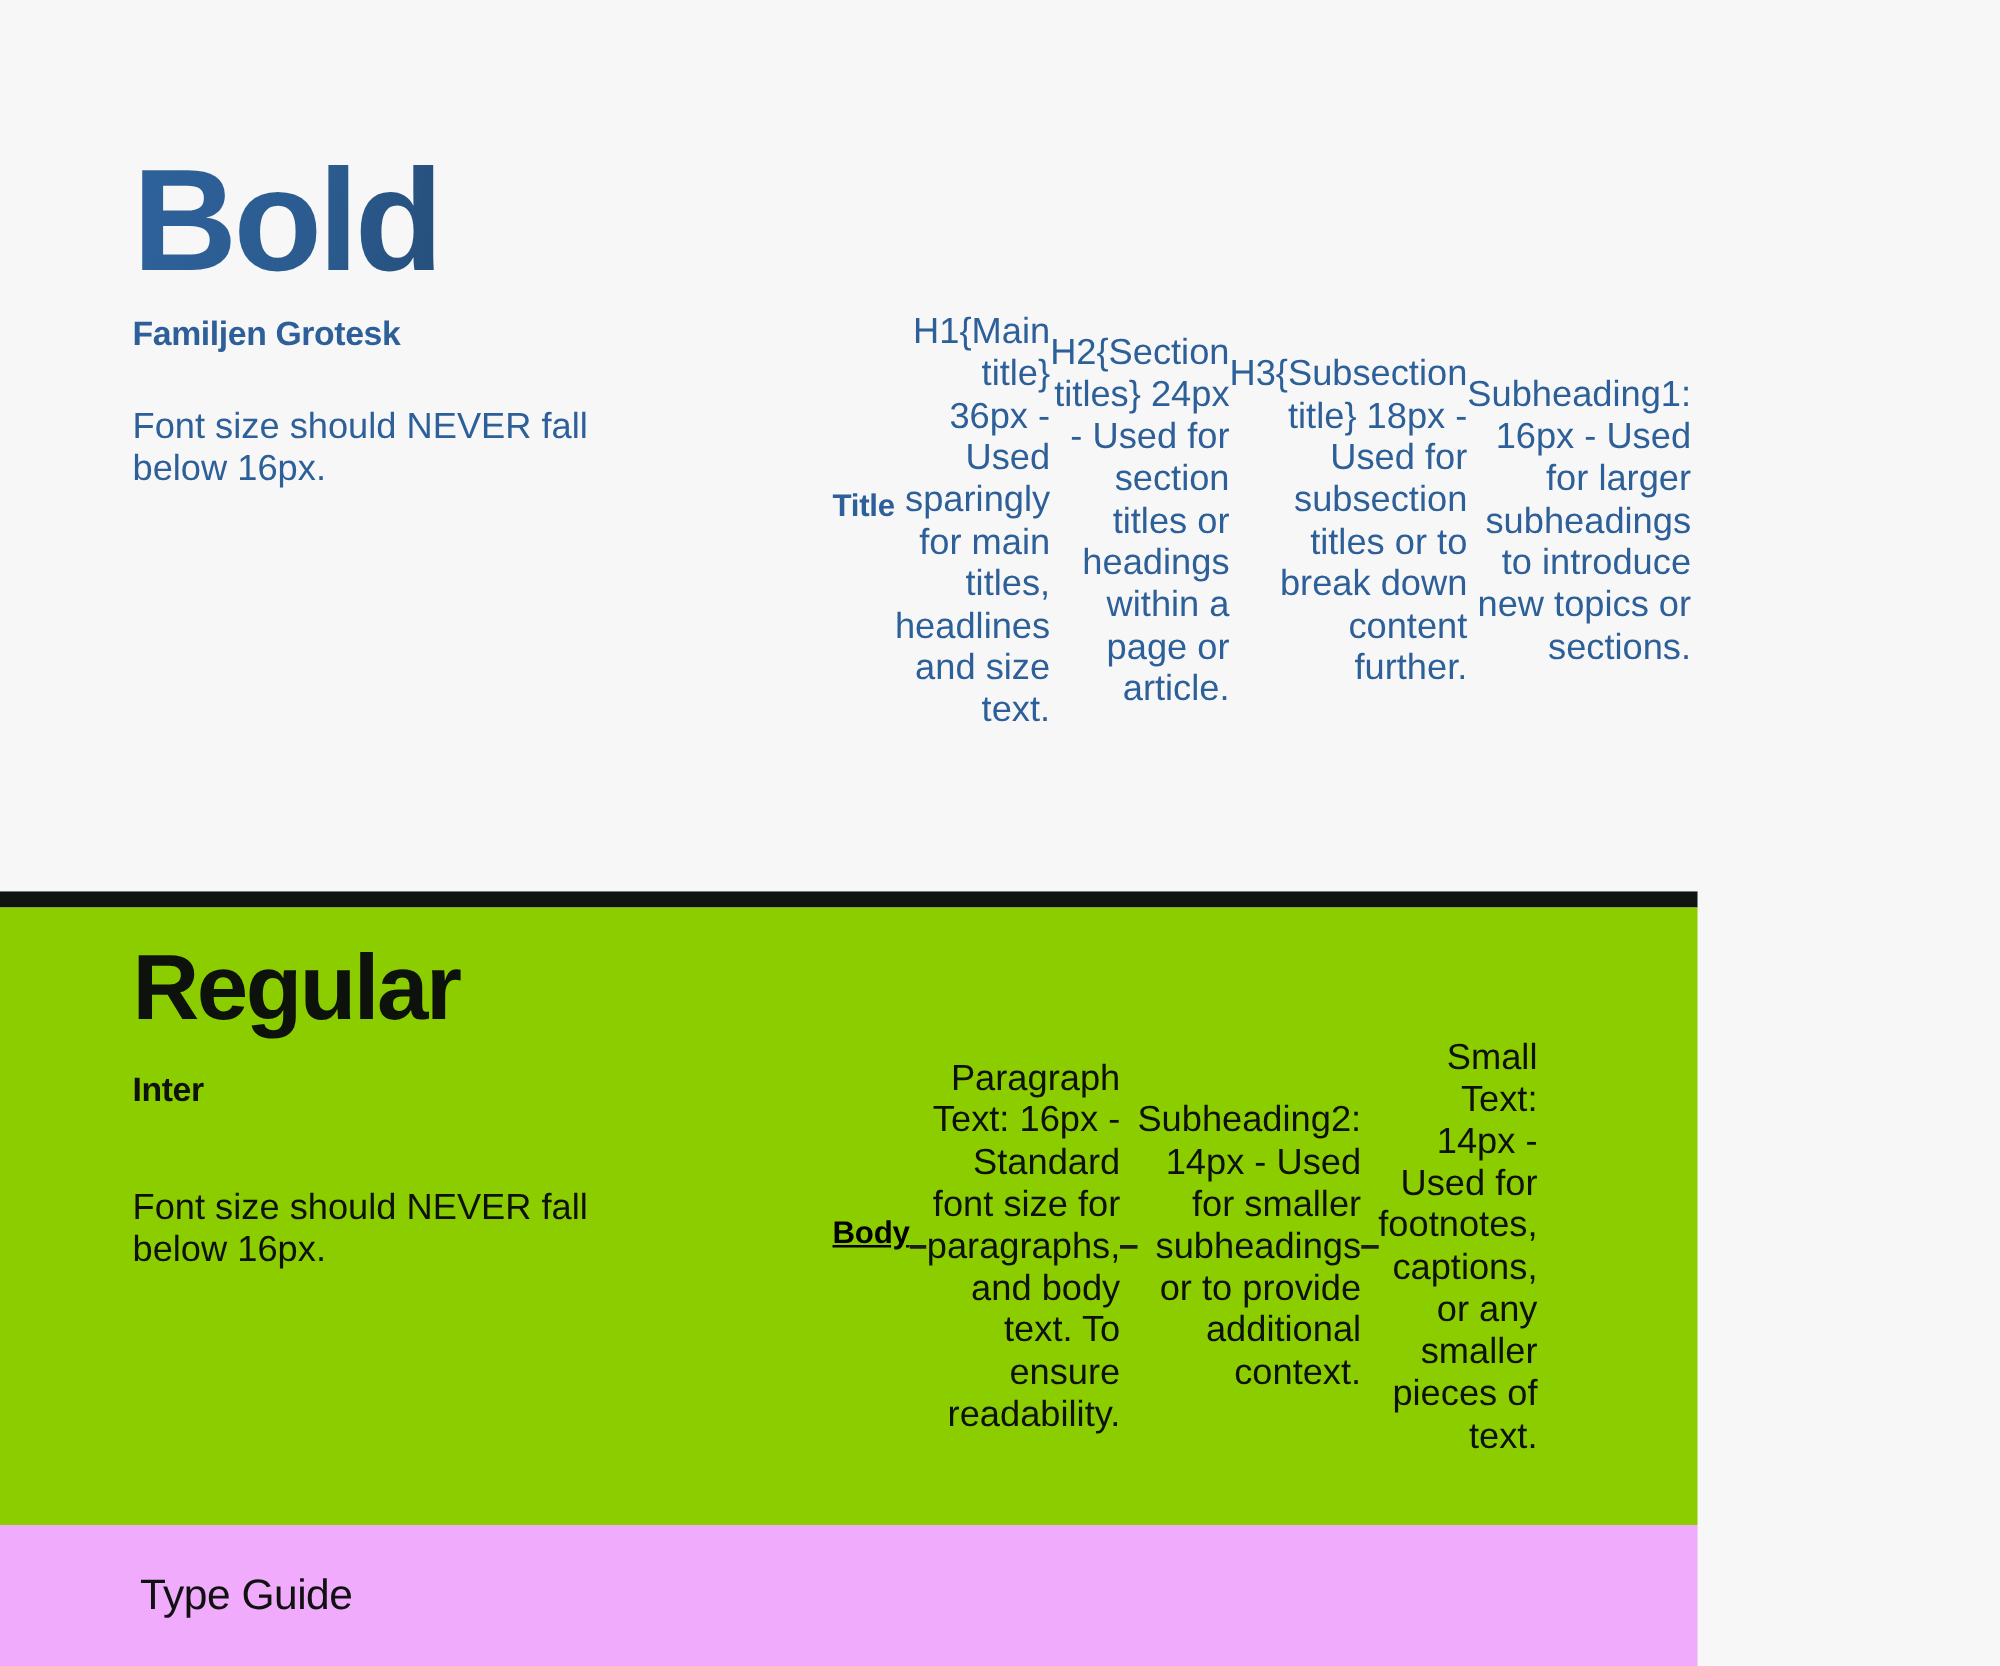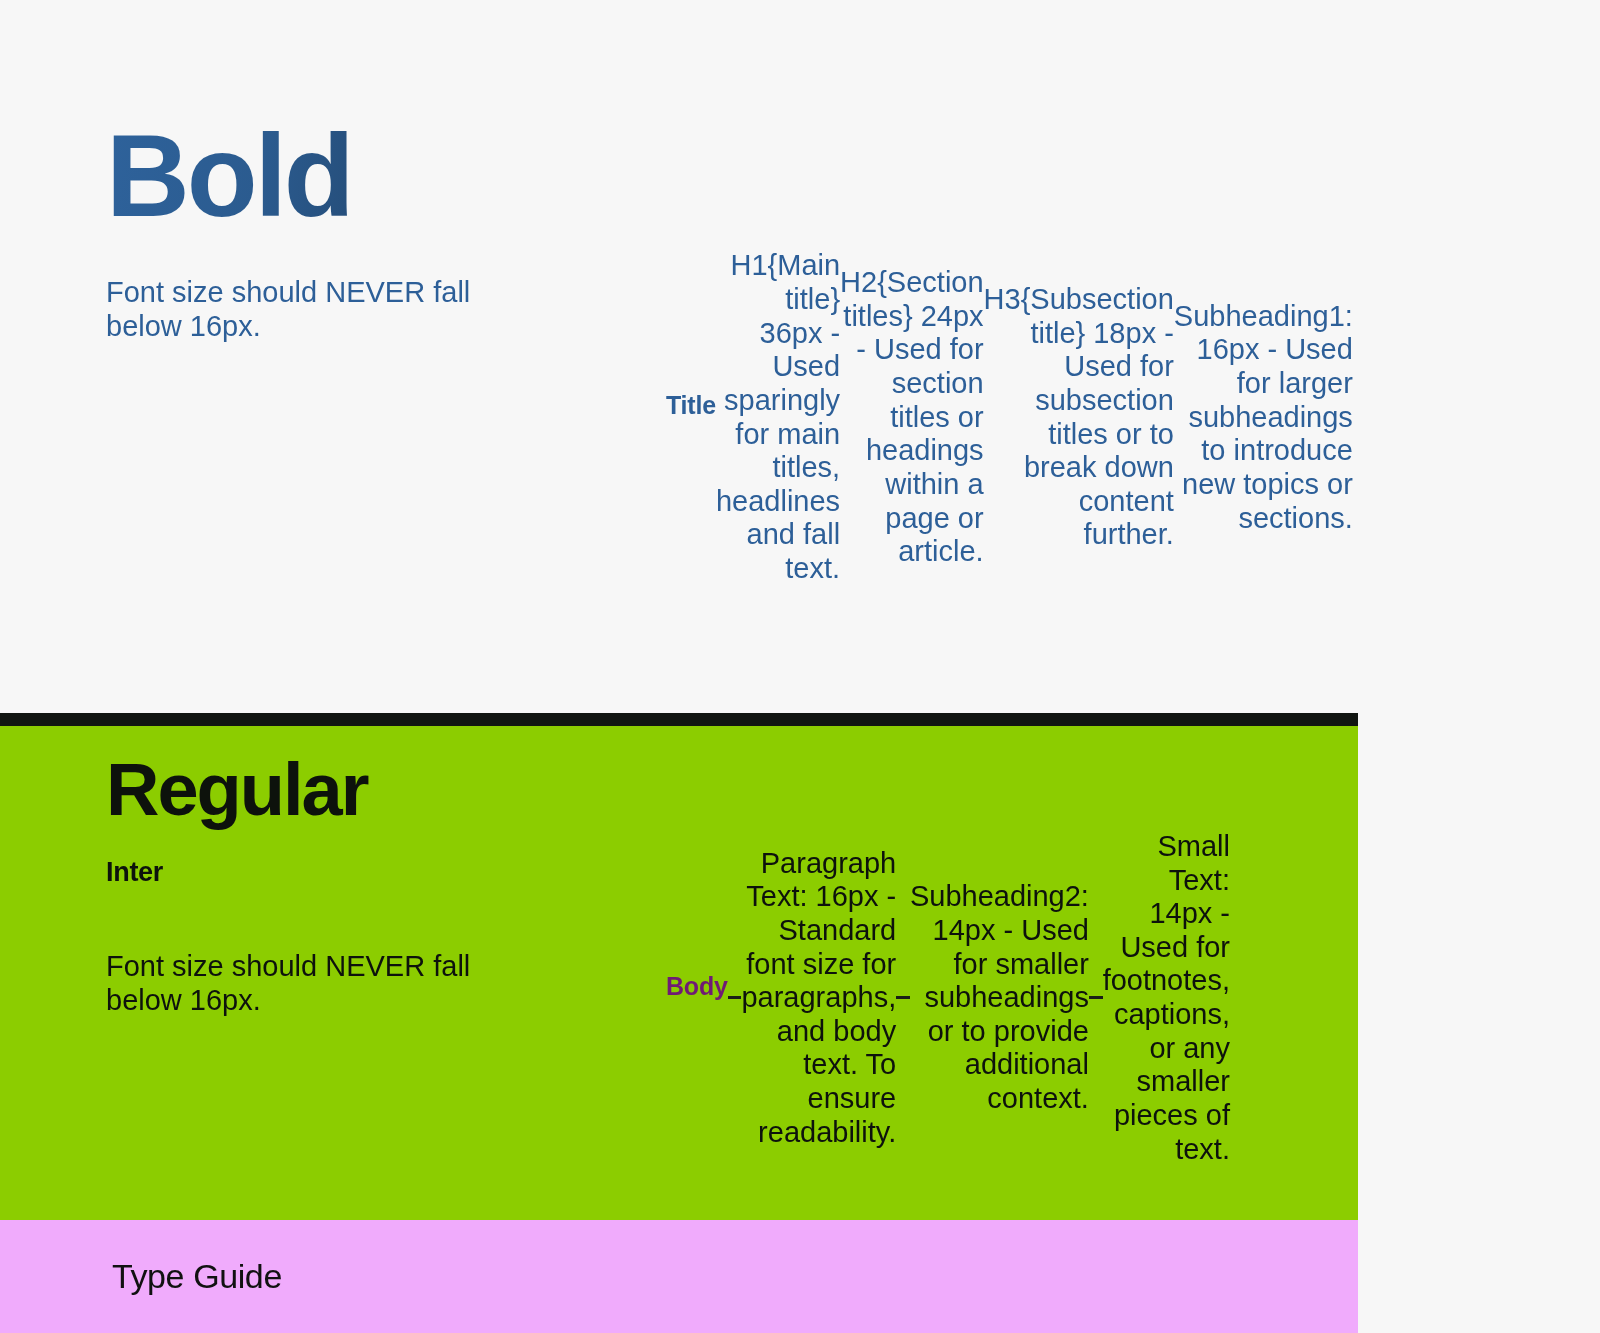--- a/index.html
+++ b/index.html
@@ -107,21 +107,21 @@
   .scale-body  { padding-top: 48px; }
 
   .scale-label {
     text-align: right;
     font-size: 25px;
     font-weight: 700;
     letter-spacing: -0.2px;
     margin: 0 0 22px 0;
   }
   .scale-label.blue { color: #2d5f98; }
-  .scale-label.dark { color: #701a75; }
+  .scale-label.dark { color: #000000; text-decoration: underline; }
 
   .rule {
     height: 3px;
     width: 100%;
     margin: 0;
     border: 0;
   }
   .rule.blue { background: #3a6ba3; }
   .rule.dark { background: #1a1f17; }
 
@@ -154,28 +154,29 @@
 </style>
 </head>
 <body>
 
 <div class="page">
 
   <section class="band band-title">
 
     <div class="specimen specimen-title">
       <div class="specimen-word grad">Bold</div>
+      <div class="specimen-family blue">Familjen Grotesk</div>
       <div class="specimen-note blue">Font size should NEVER fall below 16px.</div>
     </div>
 
     <div class="scale scale-title">
       <div class="scale-label blue">Title</div>
 
       <hr class="rule blue">
-      <div class="scale-entry blue">H1{Main title} 36px - Used sparingly for main titles, headlines and fall text.</div>
+      <div class="scale-entry blue">H1{Main title} 36px - Used sparingly for main titles, headlines and size text.</div>
 
       <hr class="rule blue">
       <div class="scale-entry blue">H2{Section titles} 24px - Used for section titles or headings within a page or article.</div>
 
       <hr class="rule blue">
       <div class="scale-entry blue">H3{Subsection title} 18px - Used for subsection titles or to break down content further.</div>
 
       <hr class="rule blue">
       <div class="scale-entry blue">Subheading1: 16px - Used for larger subheadings to introduce new topics or sections.</div>
     </div>

